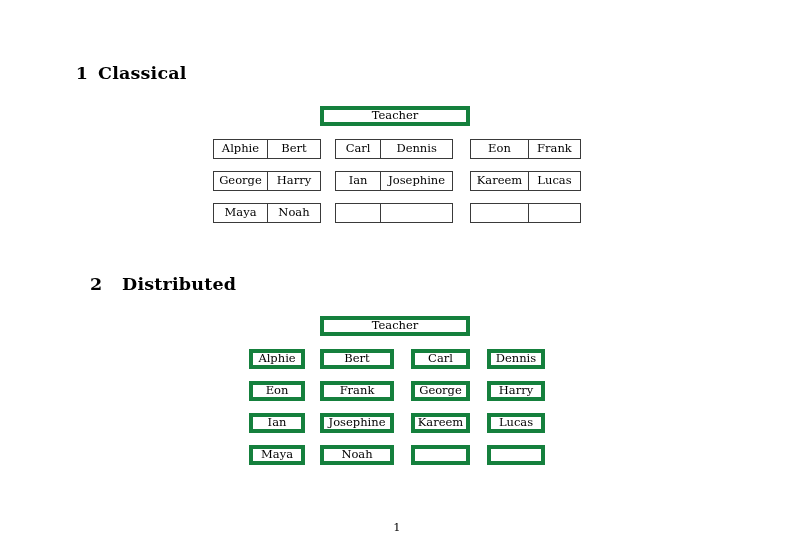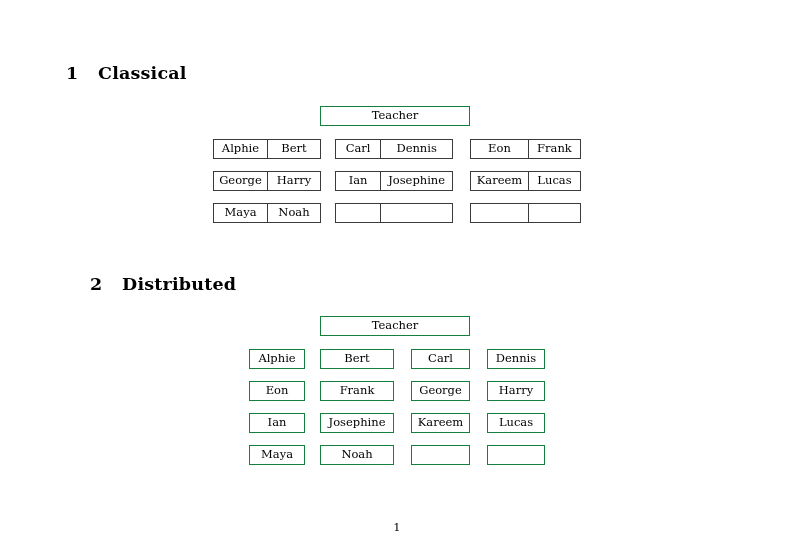--- a/index.html
+++ b/index.html
@@ -27,28 +27,28 @@
     font-weight: bold;
     font-size: 17.5px;
     letter-spacing: 0.2px;
     white-space: nowrap;
     color: #000;
   }
   .section-heading .sec-num {
     display: inline-block;
     width: 32px;
   }
-  #heading-classical   { left: 66px; top: 63px; }
+  #heading-classical   { left: 66px; top: 63px; text-align: center; }
   #heading-distributed { left: 66px; top: 274px; margin-left: 24px; }
 
   
   .box {
     position: absolute;
     box-sizing: border-box;
-    border: 1px solid #15803d;
+    border: 4px solid #15803d;
     background: #ffffff;
     display: flex;
     align-items: center;
     justify-content: center;
     font-size: 11.5px;
     line-height: 1;
     height: 20px;
     white-space: nowrap;
   }
   .pair {

